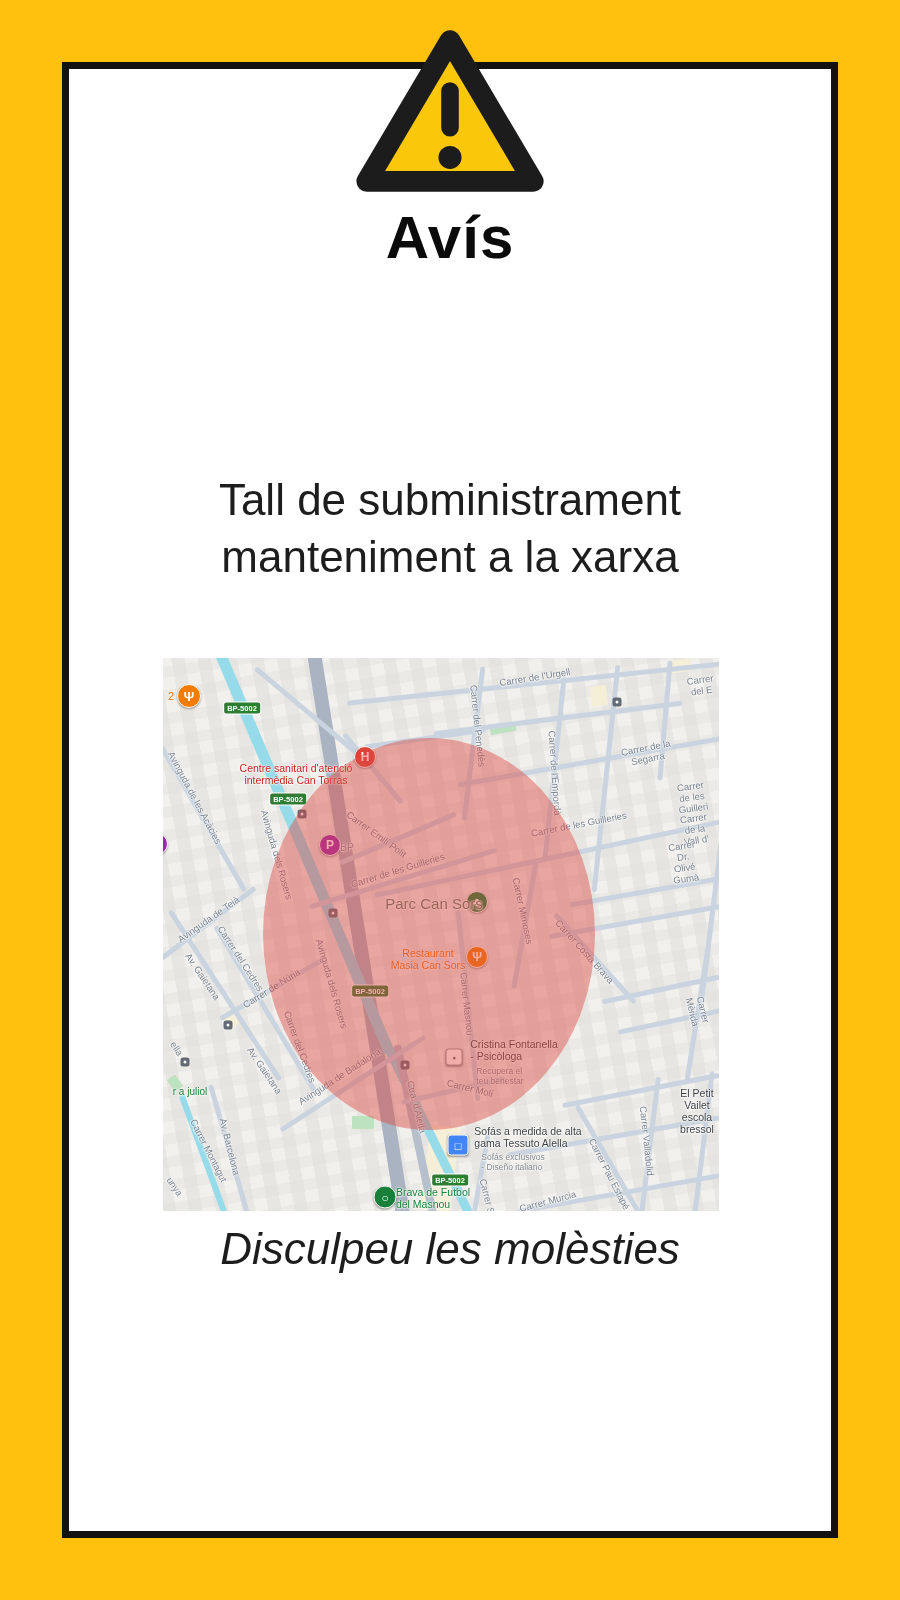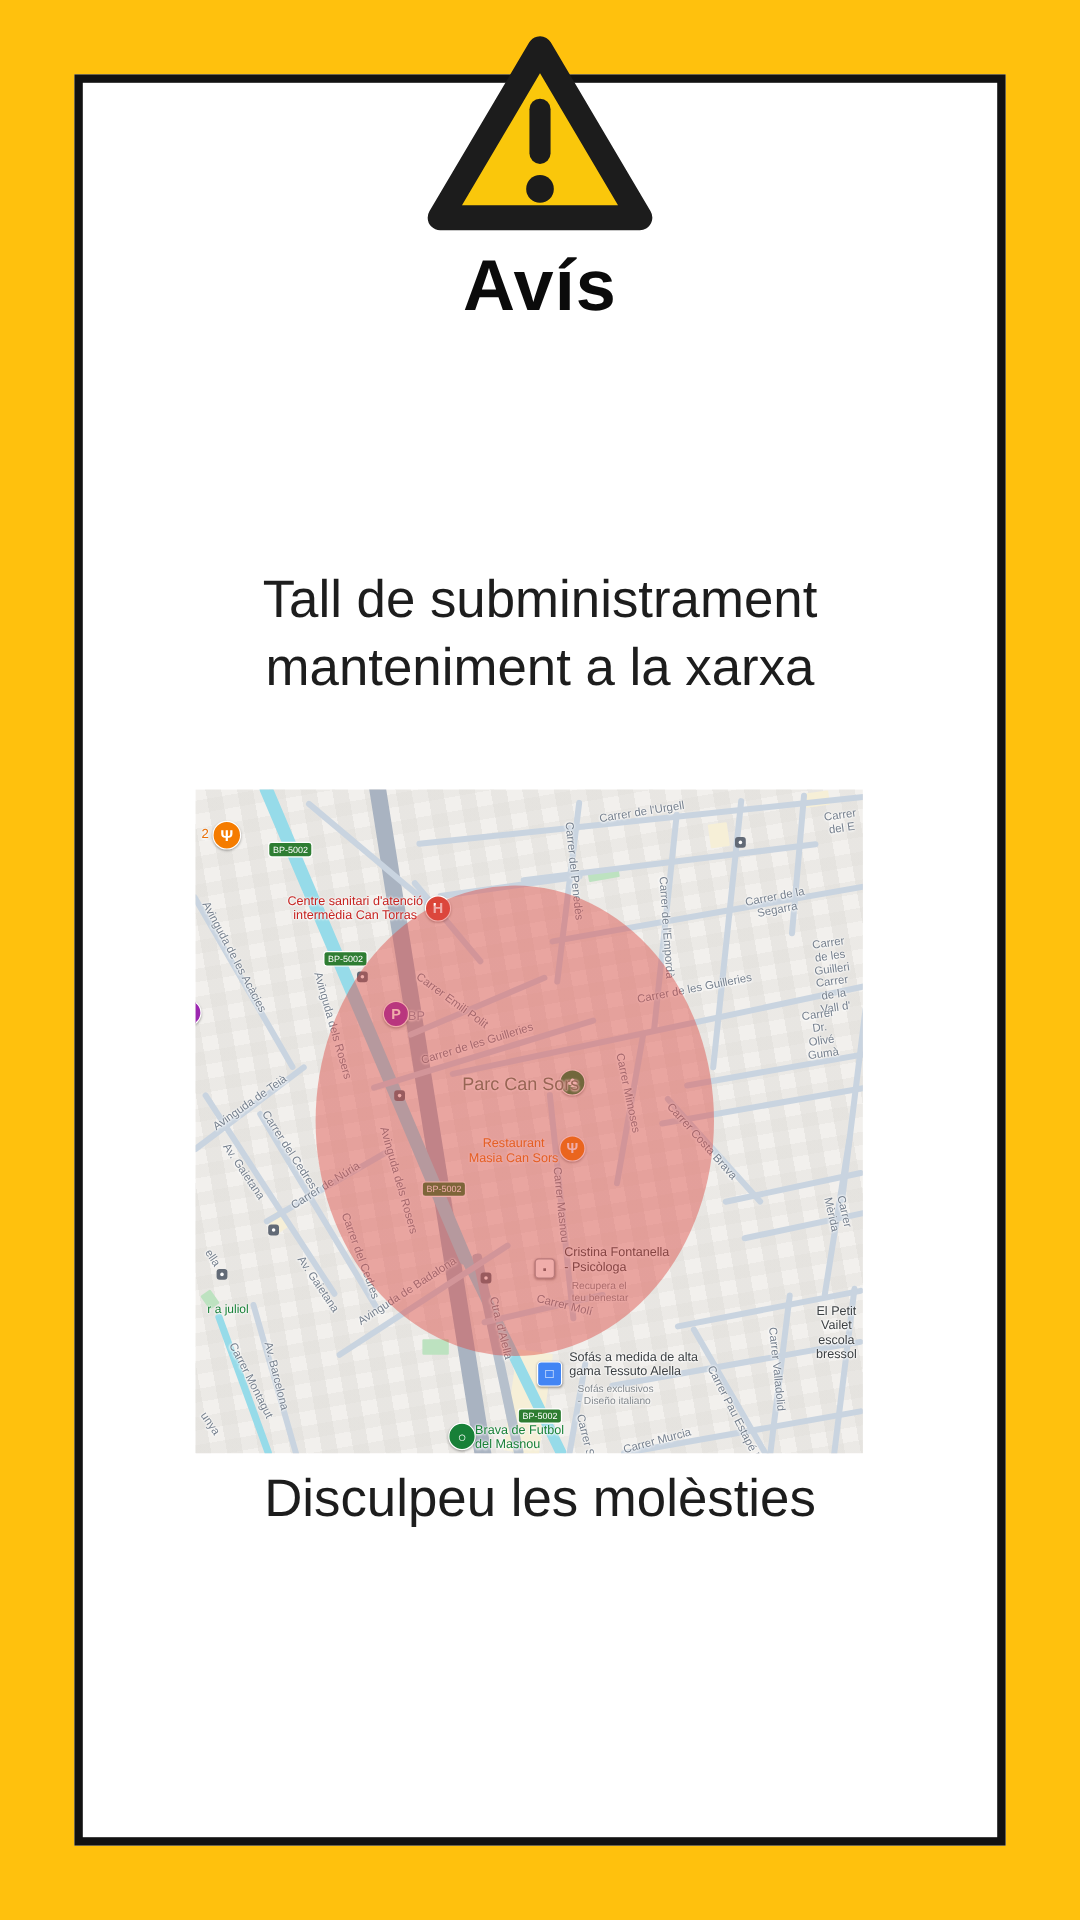--- a/index.html
+++ b/index.html
@@ -8,21 +8,21 @@
   .card{position:absolute;left:62px;top:62px;width:776px;height:1476px;background:#ffffff;
         border:7px solid #121212;box-sizing:border-box;}
   .warning{position:absolute;left:50%;top:22px;transform:translateX(-50%);width:192px;height:178px;z-index:5;}
   .title{position:absolute;left:0;top:134px;width:100%;text-align:center;
          font-size:60px;font-weight:700;color:#0b0b0b;letter-spacing:1px;}
   .heading{position:absolute;left:0;top:258px;width:100%;text-align:center;
            font-size:53px;font-weight:700;color:#111;line-height:68px;}
   .subtitle{position:absolute;left:0;top:402px;width:100%;text-align:center;
             font-size:44px;font-weight:400;color:#1d1d1d;line-height:57px;}
   .footer{position:absolute;left:0;top:1155px;width:100%;text-align:center;
-          font-size:44px;font-weight:400;color:#1d1d1d;}
+          font-size:44px;font-weight:400;color:#1d1d1d;font-style:italic;}
   
   .map{position:absolute;left:94px;top:589px;width:556px;height:553px;overflow:hidden;
        background:
          repeating-linear-gradient(80deg, rgba(224,222,218,0.55) 0 13px, rgba(0,0,0,0) 13px 26px),
          repeating-linear-gradient(-10deg, rgba(229,227,223,0.5) 0 11px, rgba(0,0,0,0) 11px 23px),
          #F2F0ED;}
   .road{position:absolute;background:#C9D4E0;border-radius:3px;z-index:2;}
   .road.main{background:#A9B3C1;}
   .road.mid{background:#B6C0CC;}
   .road.water{background:#96DBE9;}
@@ -30,21 +30,21 @@
   .crect{position:absolute;background:#F6EFD7;border-radius:1px;z-index:1;}
   .lbl{position:absolute;z-index:3;color:#76808E;white-space:pre-line;line-height:1.15;
        text-shadow:0 0 2px #fff,0 0 2px #fff,0 1px 2px #fff;}
   .lbl.red{color:#C5221F;}
   .lbl.orange{color:#E8710A;}
   .lbl.green{color:#188038;}
   .lbl.dark{color:#3C4043;}
   .lbl.sub{color:#80868B;}
   .lbl.park{color:#5E7D63;}
   .lbl.bp{color:#8A93A6;}
-  .badge{position:absolute;z-index:3;background:#2E7D32;color:#fff;font-size:7.5px;font-weight:400;
+  .badge{position:absolute;z-index:3;background:#2E7D32;color:#fff;font-size:7.5px;font-weight:700;
          padding:1px 3px;border-radius:2px;transform:translate(-50%,-50%);box-shadow:0 0 0 1px #fff;white-space:nowrap;}
   .dot{position:absolute;z-index:3;width:9px;height:9px;background:#626A76;border-radius:2.5px;
        transform:translate(-50%,-50%);display:flex;align-items:center;justify-content:center;}
   .dot i{width:3.5px;height:3.5px;background:#fff;border-radius:50%;}
   .marker{position:absolute;z-index:3;transform:translate(-50%,-50%);border-radius:50%;
           display:flex;align-items:center;justify-content:center;color:#fff;font-weight:700;
           border:1.5px solid #fff;box-shadow:0 1px 2px rgba(0,0,0,.35);}
   .marker.sq{border-radius:3.5px;}
   .overlay{position:absolute;z-index:4;border-radius:50%;background:rgba(221,74,67,0.45);pointer-events:none;}
 </style>
@@ -173,21 +173,21 @@
         <div class="lbl" style="left: 45px; top: 493px; font-size: 9.5px; text-align: center; transform: translate(-50%, -50%) rotate(63deg);">Carrer Montagut</div>
         <div class="lbl" style="left: 66px; top: 489px; font-size: 9.5px; text-align: center; transform: translate(-50%, -50%) rotate(76deg);">Av. Barcelona</div>
         <div class="lbl" style="left: 483px; top: 483px; font-size: 9.5px; text-align: center; transform: translate(-50%, -50%) rotate(84deg);">Carrer Valladolid</div>
         <div class="lbl" style="left: 448px; top: 521px; font-size: 9.5px; text-align: center; transform: translate(-50%, -50%) rotate(63deg);">Carrer Pau Estapé M</div>
         <div class="lbl" style="left: 385px; top: 544px; font-size: 9.5px; text-align: center; transform: translate(-50%, -50%) rotate(-15deg);">Carrer Murcia</div>
         <div class="lbl" style="left: 324px; top: 541px; font-size: 9.5px; text-align: center; transform: translate(-50%, -50%) rotate(76deg);">Carrer Sa</div>
         <div class="lbl" style="left: 13px; top: 391px; font-size: 9.5px; text-align: center; transform: translate(-50%, -50%) rotate(56deg);">ella</div>
         <div class="lbl" style="left: 11px; top: 529px; font-size: 9.5px; text-align: center; transform: translate(-50%, -50%) rotate(56deg);">unya</div>
         <div class="lbl bp" style="left: 184px; top: 189px; font-size: 10.5px; text-align: center; transform: translate(-50%, -50%) rotate(0deg);">BP</div>
         <div class="lbl orange" style="left: 8px; top: 38px; font-size: 11px; text-align: center; transform: translate(-50%, -50%) rotate(0deg);">2</div>
-        <div class="lbl red" style="left: 133px; top: 99px; font-size: 10.5px; text-align: center; transform: translate(-50%, -50%) rotate(0deg);">Centre sanitari d'atenció
+        <div class="lbl red" style="left: 133px; top: 116px; font-size: 10.5px; text-align: center; transform: translate(-50%, -50%) rotate(0deg);">Centre sanitari d'atenció
 intermèdia Can Torras</div>
         <div class="lbl park" style="left: 271px; top: 246px; font-size: 15px; text-align: center; transform: translate(-50%, -50%) rotate(0deg);">Parc Can Sors</div>
         <div class="lbl orange" style="left: 265px; top: 301px; font-size: 10.5px; text-align: center; transform: translate(-50%, -50%) rotate(0deg);">Restaurant
 Masia Can Sors</div>
         <div class="lbl dark" style="left: 351px; top: 392px; font-size: 10.5px; text-align: left; transform: translate(-50%, -50%) rotate(0deg);">Cristina Fontanella
 - Psicòloga</div>
         <div class="lbl sub" style="left: 337px; top: 419px; font-size: 8.5px; text-align: left; transform: translate(-50%, -50%) rotate(0deg);">Recupera el
 teu benestar</div>
         <div class="lbl dark" style="left: 365px; top: 479px; font-size: 10.5px; text-align: left; transform: translate(-50%, -50%) rotate(0deg);">Sofás a medida de alta
 gama Tessuto Alella</div>

